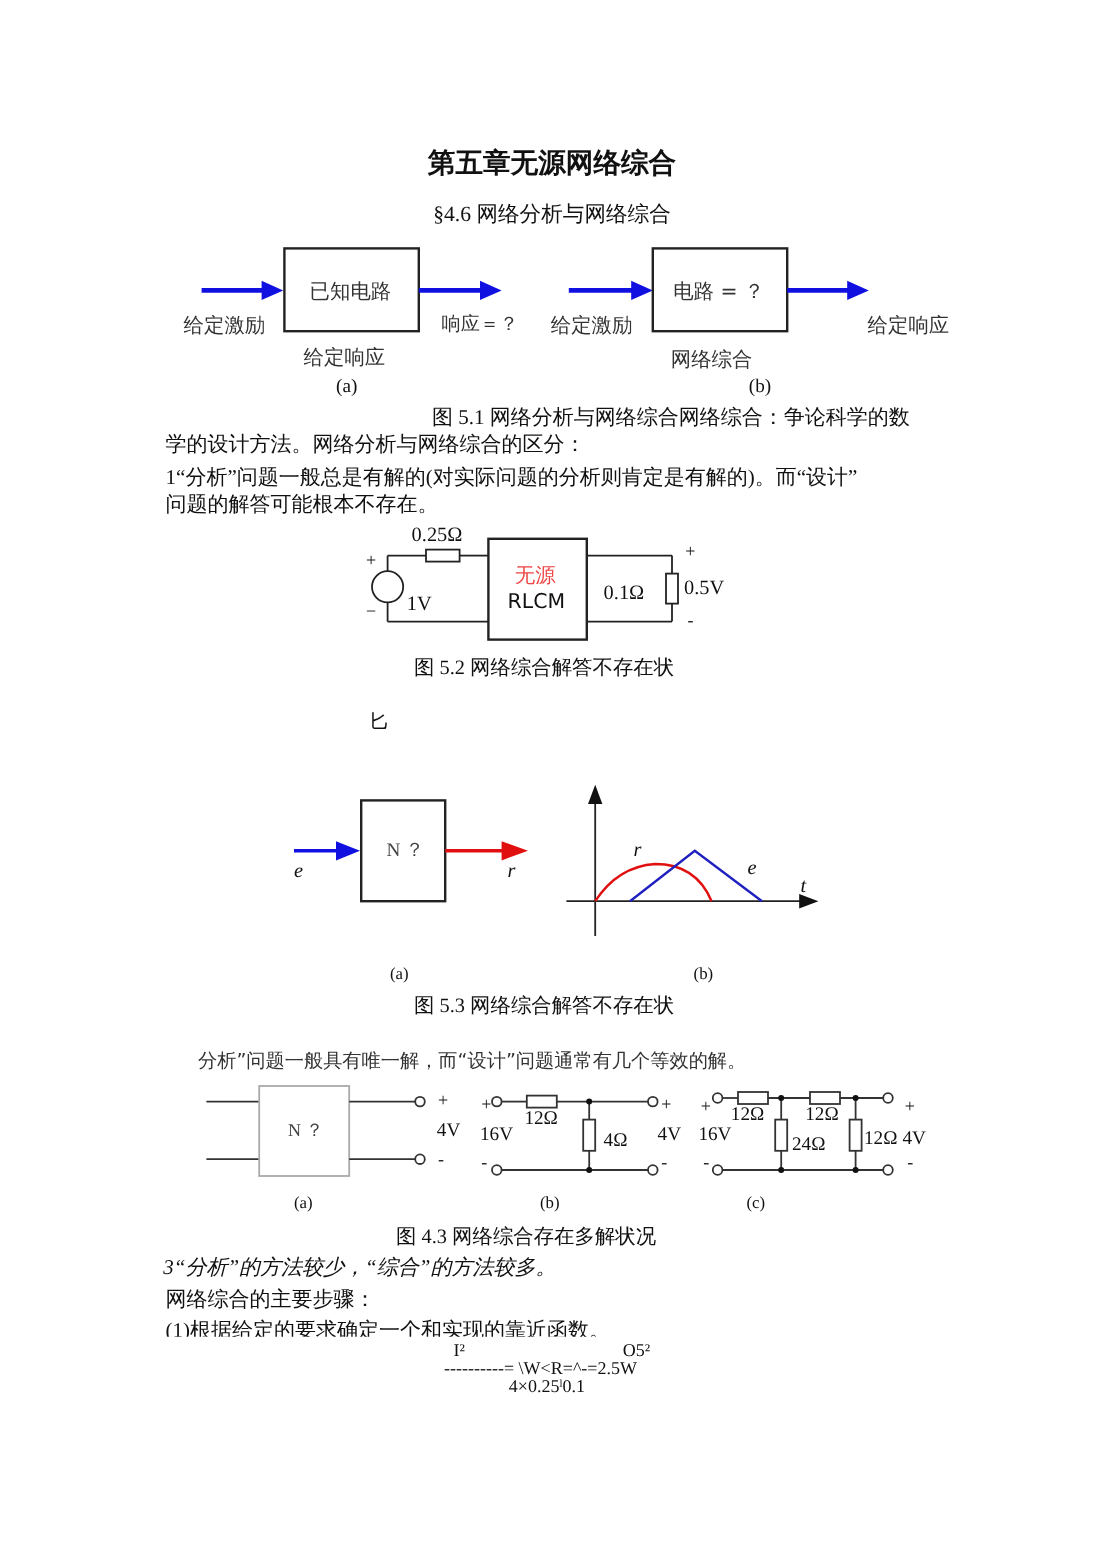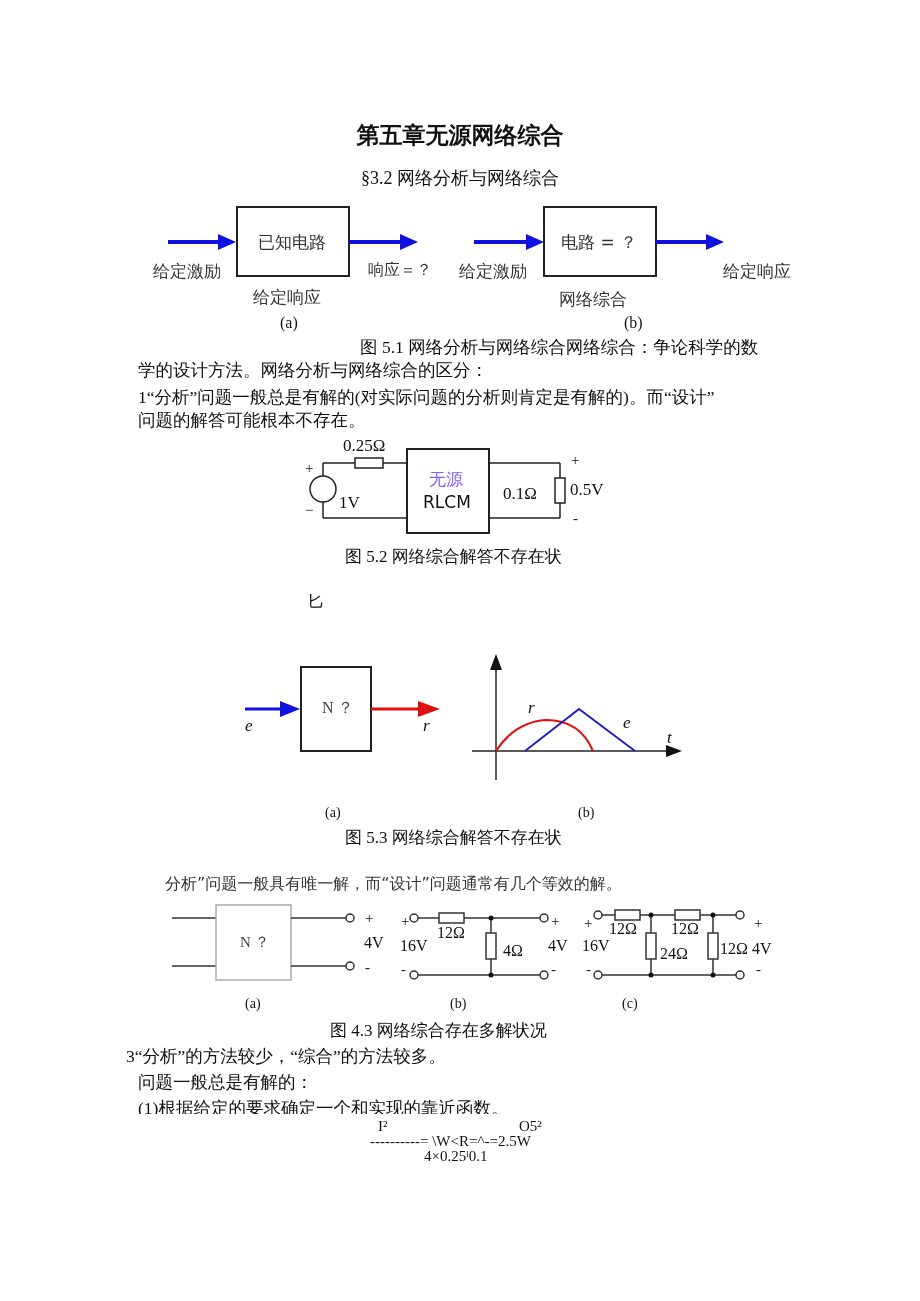--- a/index.html
+++ b/index.html
@@ -10,21 +10,21 @@
     .subtitle { left: 0; width: 920px; top: 166px; text-align: center; font-size: 18px; }
     .txt { font-size: 17.5px; line-height: 22px; white-space: nowrap; }
     .fig-lbl { font-family: "DejaVu Sans", sans-serif; font-size: 17px; color: #333; white-space: nowrap; }
     .cap { font-size: 17px; white-space: nowrap; }
     .formula { font-size: 15px; white-space: nowrap; }
   </style>
 </head>
 <body>
 
 <div class="abs title">第五章无源网络综合</div>
-<div class="abs subtitle">§3.2 网络分析与网络综合</div>
+<div class="abs subtitle">§4.6 网络分析与网络综合</div>
 
 <div class="abs" style="left:0;top:200px;width:829px;height:140px;">
   <svg width="920" height="140" style="position:absolute;left:0;top:0;">
     <defs>
       <marker id="bluehead" markerWidth="10" markerHeight="10" refX="8" refY="5" orient="auto" markerUnits="userSpaceOnUse">
         <path d="M0,0 L10,5 L0,10 Z" fill="#1010e0"></path>
       </marker>
     </defs>
 
     <line x1="168" y1="42" x2="228" y2="42" stroke="#1010e0" stroke-width="4"></line>
@@ -75,21 +75,21 @@
       <line x1="194" y1="88" x2="265" y2="88"></line>
       <line x1="265" y1="33" x2="265" y2="48"></line>
       <rect x="260" y="48" width="10" height="25" fill="#fff"></rect>
       <line x1="265" y1="73" x2="265" y2="88"></line>
     </g>
   </svg>
   <div class="abs cap" style="left:48px;top:6px;font-size:17px;">0.25Ω</div>
   <div class="abs cap" style="left:10px;top:30px;font-size:15px;">+</div>
   <div class="abs cap" style="left:10px;top:72px;font-size:15px;">−</div>
   <div class="abs cap" style="left:44px;top:63px;font-size:17px;">1V</div>
-  <div class="abs fig-lbl" style="left:134px;top:38px;color:#8b5cf6;">无源</div>
+  <div class="abs fig-lbl" style="left:134px;top:38px;color:#ef4444;">无源</div>
   <div class="abs fig-lbl" style="left:128px;top:62px;color:#111;">RLCM</div>
   <div class="abs cap" style="left:208px;top:54px;font-size:17px;text-align:center;">0.1Ω</div>
   <div class="abs cap" style="left:276px;top:22px;font-size:15px;">+</div>
   <div class="abs cap" style="left:275px;top:50px;font-size:17px;">0.5V</div>
   <div class="abs cap" style="left:278px;top:80px;font-size:15px;">-</div>
 </div>
 <div class="abs cap" style="left:345px;top:545px;">图 5.2 网络综合解答不存在状</div>
 <div class="abs cap" style="left:307px;top:590px;">匕</div>
 
 <div class="abs" style="left:230px;top:640px;width:470px;height:190px;">
@@ -196,20 +196,20 @@
   <div class="abs cap" style="left:500px;top:50px;font-size:16px;">24Ω</div>
   <div class="abs cap" style="left:511px;top:25px;font-size:16px;">12Ω</div>
   <div class="abs cap" style="left:560px;top:45px;font-size:16px;">12Ω</div>
   <div class="abs cap" style="left:594px;top:20px;font-size:15px;">+</div>
   <div class="abs cap" style="left:592px;top:45px;font-size:16px;">4V</div>
   <div class="abs cap" style="left:596px;top:66px;font-size:15px;">-</div>
   <div class="abs cap" style="left:462px;top:101px;font-size:14px;">(c)</div>
 </div>
 <div class="abs cap" style="left:330px;top:1019px;">图 4.3 网络综合存在多解状况</div>
 
-<div class="abs txt" style="left:126px;top:1045px;">3“分析”的方法较少，“综合”的方法较多。</div>
-<div class="abs txt" style="left:138px;top:1071px;">问题一般总是有解的：</div>
+<div class="abs txt" style="left:136px;top:1045px;font-style:italic;">3“分析”的方法较少，“综合”的方法较多。</div>
+<div class="abs txt" style="left:138px;top:1071px;">网络综合的主要步骤：</div>
 <div class="abs txt" style="left:138px;top:1097px;height:17px;overflow:hidden;">(1)根据给定的要求确定一个和实现的靠近函数。</div>
 
 <div class="abs formula" style="left:378px;top:1118px;">I²</div>
 <div class="abs formula" style="left:519px;top:1118px;">O5²</div>
 <div class="abs formula" style="left:370px;top:1133px;">----------= \W&lt;R=^-=2.5W</div>
 <div class="abs formula" style="left:424px;top:1148px;">4×0.25ˡ0.1</div>
 
 </body></html>

